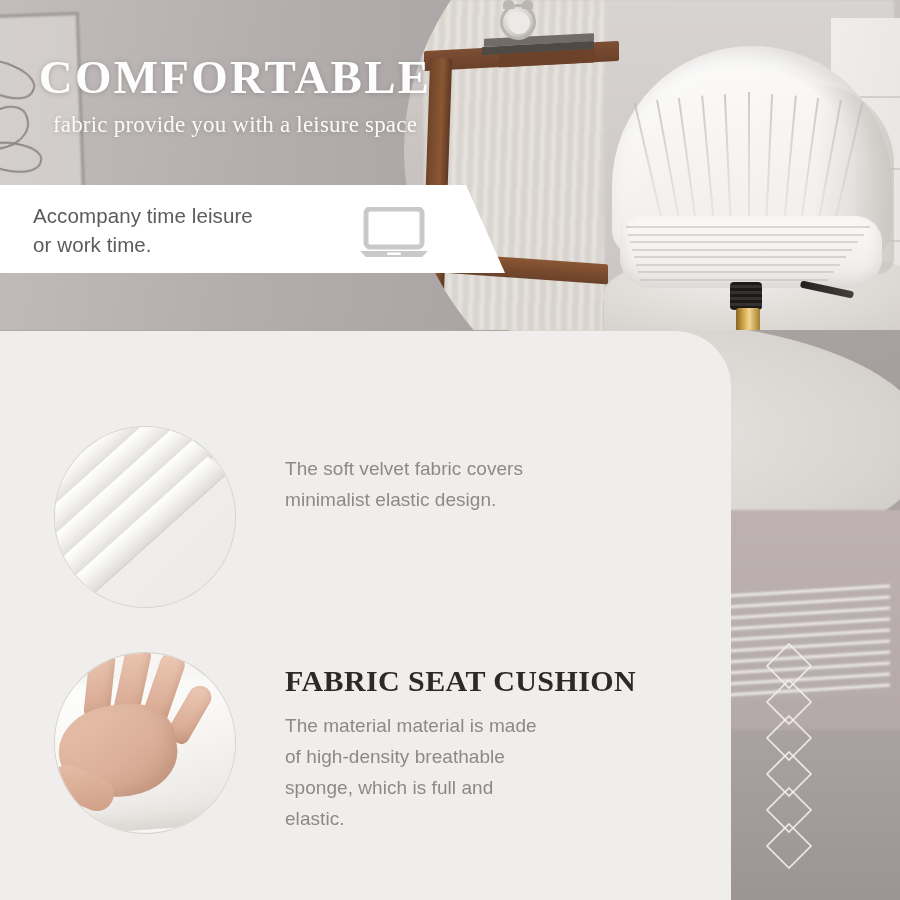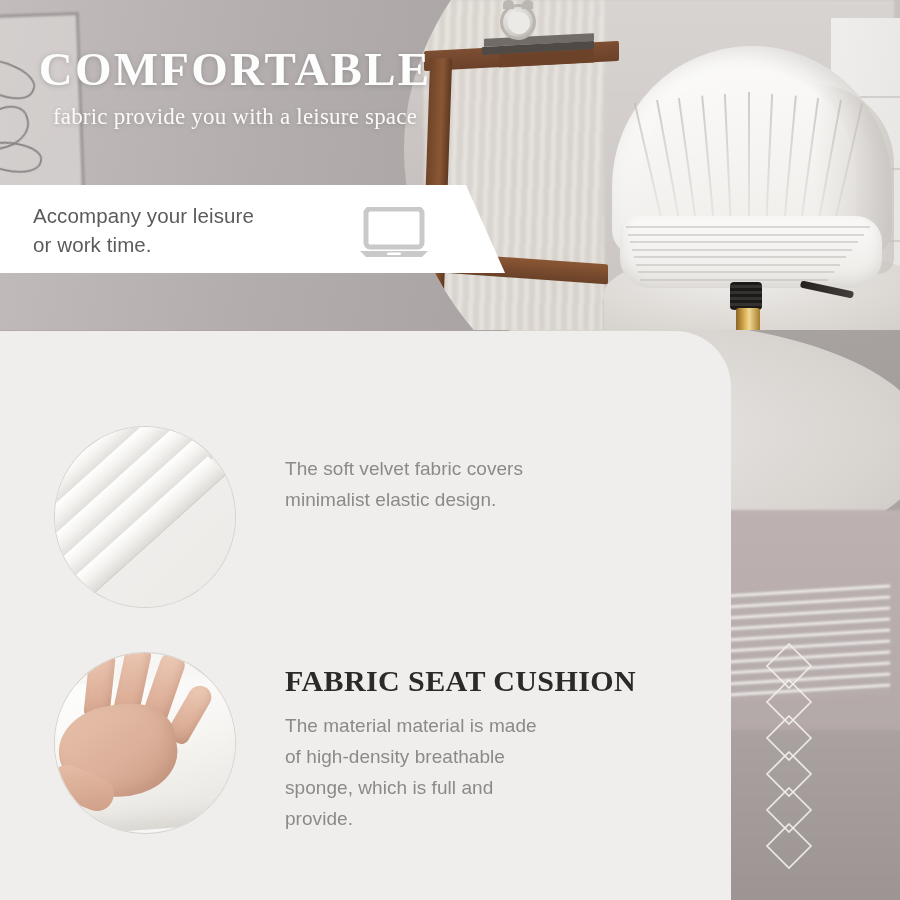--- a/index.html
+++ b/index.html
@@ -196,20 +196,21 @@
 
   
   .headline {
     position:absolute; left:0; top:46px; width:470px; text-align:center; z-index:4;
   }
   .headline h1 {
     font-family:"Liberation Serif", serif;
     font-size:47px; font-weight:700; color:#fdfdfd; letter-spacing:2.2px;
     line-height:1.0;
     text-shadow:0 1px 5px rgba(90,85,85,.35);
+    margin-top:8px;
   }
   .headline .sub {
     display:block; margin-top:11px;
     font-family:"Liberation Serif", serif;
     font-size:23px; color:#fbfaf9; letter-spacing:.2px;
     text-shadow:0 1px 4px rgba(90,85,85,.3);
   }
 
   
   .bottom-photo {
@@ -380,21 +381,21 @@
     </div>
   </div>
 
   <div class="headline">
     <h1>COMFORTABLE</h1>
     <span class="sub">fabric provide you with a leisure space</span>
   </div>
 
   <div class="banner">
     <div class="banner-text">
-      <span>Accompany your leisure</span>
+      <span>Accompany time leisure</span>
       <span class="l2">or work time.</span>
     </div>
   </div>
   <svg class="laptop-icon" viewBox="0 0 72 52">
     <rect x="8" y="2" width="56" height="38" rx="4" ry="4" fill="none" stroke="#c9c9c9" stroke-width="5"></rect>
     <path d="M2 44 L70 44 L64 50 L8 50 Z" fill="#c9c9c9"></path>
     <rect x="29" y="45.5" width="14" height="2.6" rx="1.3" fill="#ffffff"></rect>
   </svg>
 
   <div class="bottom-photo">
@@ -445,18 +446,18 @@
         <div class="palm"></div>
         <div class="thumbf"></div>
       </div>
     </div>
     <div class="feature" style="left:285px; top:333px; width:420px;">
       <div class="feat-title">FABRIC SEAT CUSHION</div>
       <div class="feat-body">
         <span>The material material is made</span>
         <span>of high-density breathable</span>
         <span>sponge, which is full and</span>
-        <span>provide.</span>
+        <span>elastic.</span>
       </div>
     </div>
 
   </div>
 </div>
 
 </body></html>

